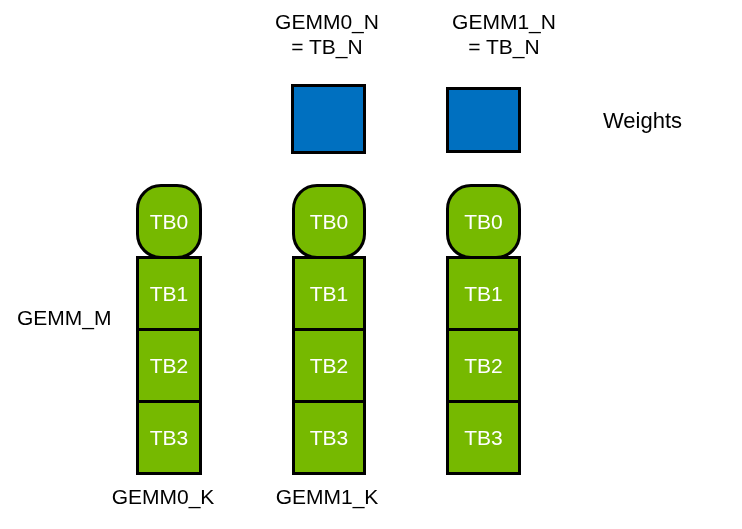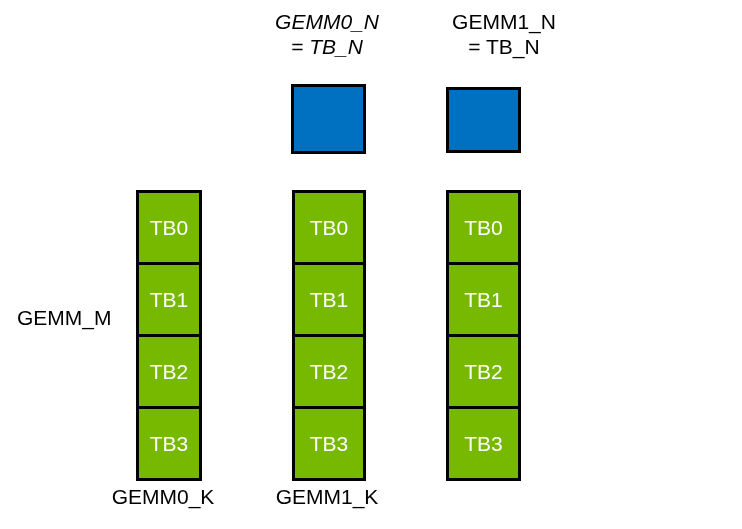--- a/index.html
+++ b/index.html
@@ -13,21 +13,21 @@
   }
   .col-header {
     position:absolute;
     top:9px;
     width:160px;
     text-align:center;
     font-size:21px;
     line-height:25px;
     white-space:pre-line;
   }
-  .hdr0 { left:247px;font-style:italic; }
+  .hdr0 { left:247px; }
   .hdr1 { left:424px; }
   .wsq {
     position:absolute;
     top:84px;
     width:75px; height:70px;
     box-sizing:border-box;
     background:#0070c0;
     border:3px solid #000000;
   }
   .wsq0 { left:291px; }
@@ -53,21 +53,21 @@
     height:75px;
     margin-top:-3px;
     background:#76b900;
     border:3px solid #000000;
     display:flex;
     align-items:center;
     justify-content:center;
     color:#ffffff;
     font-size:21px;
   }
-  .tb:first-child { margin-top:13px; }
+  .tb:first-child { margin-top:7px;border-radius:25px; }
   .bottom-label {
     position:absolute;
     top:485px;
     width:140px;
     text-align:center;
     font-size:21px;
   }
   .gemm0k { left:93px; }
   .gemm1k { left:257px; }
 </style>
@@ -77,20 +77,21 @@
 <div class="canvas">
 
   <div class="col-header hdr0">GEMM0_N
 = TB_N</div>
   <div class="col-header hdr1">GEMM1_N
 = TB_N</div>
 
   <div class="wsq wsq0"></div>
   <div class="wsq wsq1"></div>
 
+  <div class="side-label weights-label">Weights</div>
   <div class="side-label gemm-m-label">GEMM_M</div>
 
   <div class="col col0">
     <div class="tb">TB0</div>
     <div class="tb">TB1</div>
     <div class="tb">TB2</div>
     <div class="tb">TB3</div>
   </div>
   <div class="col col1">
     <div class="tb">TB0</div>

